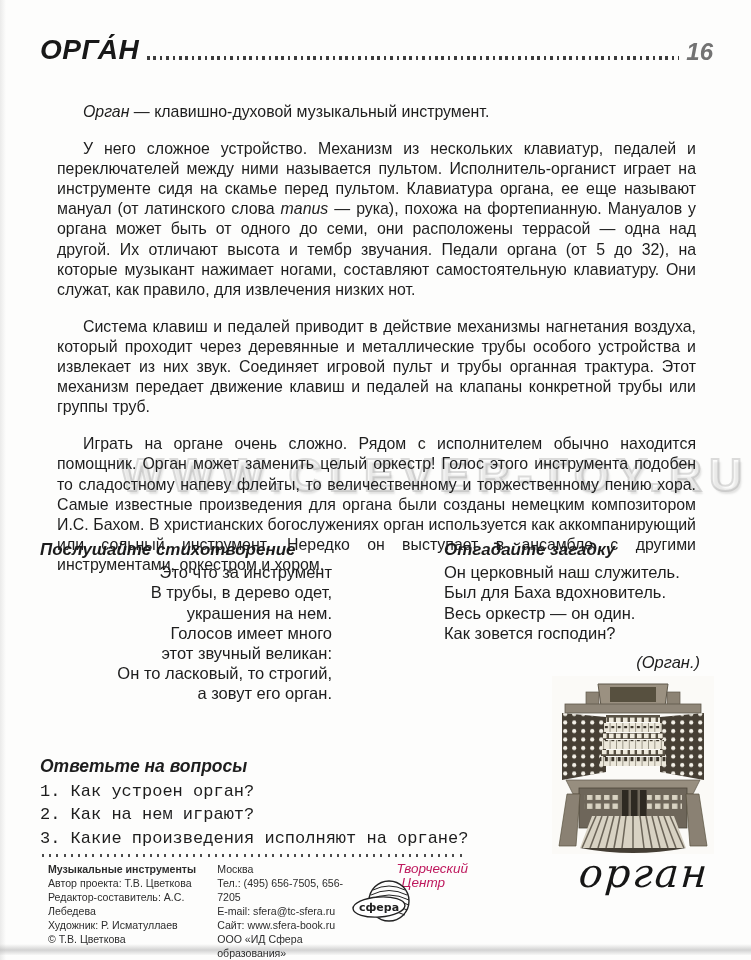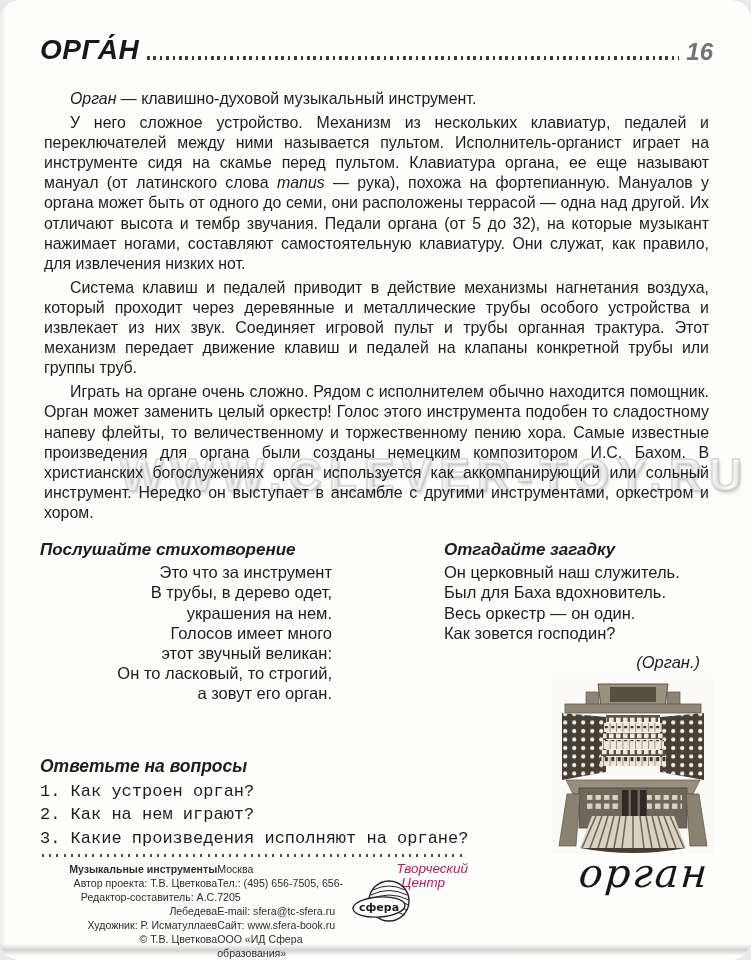--- a/index.html
+++ b/index.html
@@ -1,30 +1,30 @@
 <!DOCTYPE html>
 <html lang="ru"><head>
 <meta charset="utf-8">
 <style>
   html,body{margin:0;padding:0;background:#e9e9e9;}
   .page{
     position:relative;width:751px;height:960px;margin:0 auto;
     background:#fdfdfc;overflow:hidden;
-    font-family:"Liberation Sans","DejaVu Sans",sans-serif;color:#1d1d1d;border-radius:20px;
+    font-family:"Liberation Sans","DejaVu Sans",sans-serif;color:#1d1d1d;
   }
   
   .title-row{position:absolute;left:40px;top:36px;width:673px;display:flex;align-items:flex-end;}
   .page-title{font-style:italic;font-weight:bold;font-size:28px;letter-spacing:.5px;color:#181818;white-space:nowrap;line-height:1;}
   .leader-dots{flex:1;height:4px;margin:0 7px 4px 8px;
     background:repeating-linear-gradient(90deg,#3c3c3c 0 2.6px,transparent 2.6px 6.4px);}
   .page-number{font-style:italic;font-weight:bold;font-size:24px;color:#737373;line-height:1;}
   
   .body-text{position:absolute;left:40px;top:85px;width:673px;z-index:2;
     font-size:15.9px;line-height:20.1px;text-align:justify;}
-  .body-text p{margin:4px;text-indent:26px;}
+  .body-text p{margin:17px;text-indent:26px;}
   .it{font-style:italic;}
   
   .watermark{position:absolute;left:120px;top:448px;width:640px;z-index:1;
     font-size:46px;font-weight:bold;letter-spacing:7px;white-space:nowrap;
     color:rgba(255,255,255,0.25);
     -webkit-text-stroke:2px rgba(164,164,164,0.38);
     text-shadow:2px 3px 2px rgba(130,130,130,0.22);
     pointer-events:none;user-select:none;}
   
   .col-head{font-style:italic;font-weight:bold;font-size:17px;margin:0 0 2px 0;}
@@ -35,21 +35,21 @@
   .riddle-answer{text-align:right;font-style:italic;margin-top:9px;}
   
   .questions{position:absolute;left:40px;top:756px;z-index:2;}
   .questions .col-head{font-size:17.5px;margin-bottom:3px;}
   .questions .q{font-size:17px;line-height:23.3px;font-family:Liberation Mono, monospace;}
   
   .footer-sep{position:absolute;left:42px;top:854px;width:422px;height:3px;
     background:repeating-linear-gradient(90deg,#4c4c4c 0 2px,transparent 2px 7.2px);}
   .footer{position:absolute;left:48px;top:862px;width:420px;display:flex;z-index:2;
     font-size:10.6px;line-height:14px;color:#2d2d2d;}
-  .footer .fcol1{width:170px;text-align:right;}
+  .footer .fcol1{width:170px;}
   .footer .fcol2{width:136px;}
   .footer .b{font-weight:bold;}
   .logo{position:relative;width:114px;height:66px;margin-left:2px;}
   .logo-text{position:absolute;right:0;top:0;text-align:center;font-size:13.5px;line-height:14px;color:#be185d;font-style:italic;}
   .logo-text .l2{margin-right:18px;}
   .logo-sphere{position:absolute;left:-6px;top:16px;}
   
   .figure{position:absolute;left:552px;top:676px;width:162px;height:178px;z-index:2;}
   .fig-caption{position:absolute;right:42px;top:850px;z-index:2;
     font-family:"DejaVu Serif","Liberation Serif",serif;font-style:italic;

